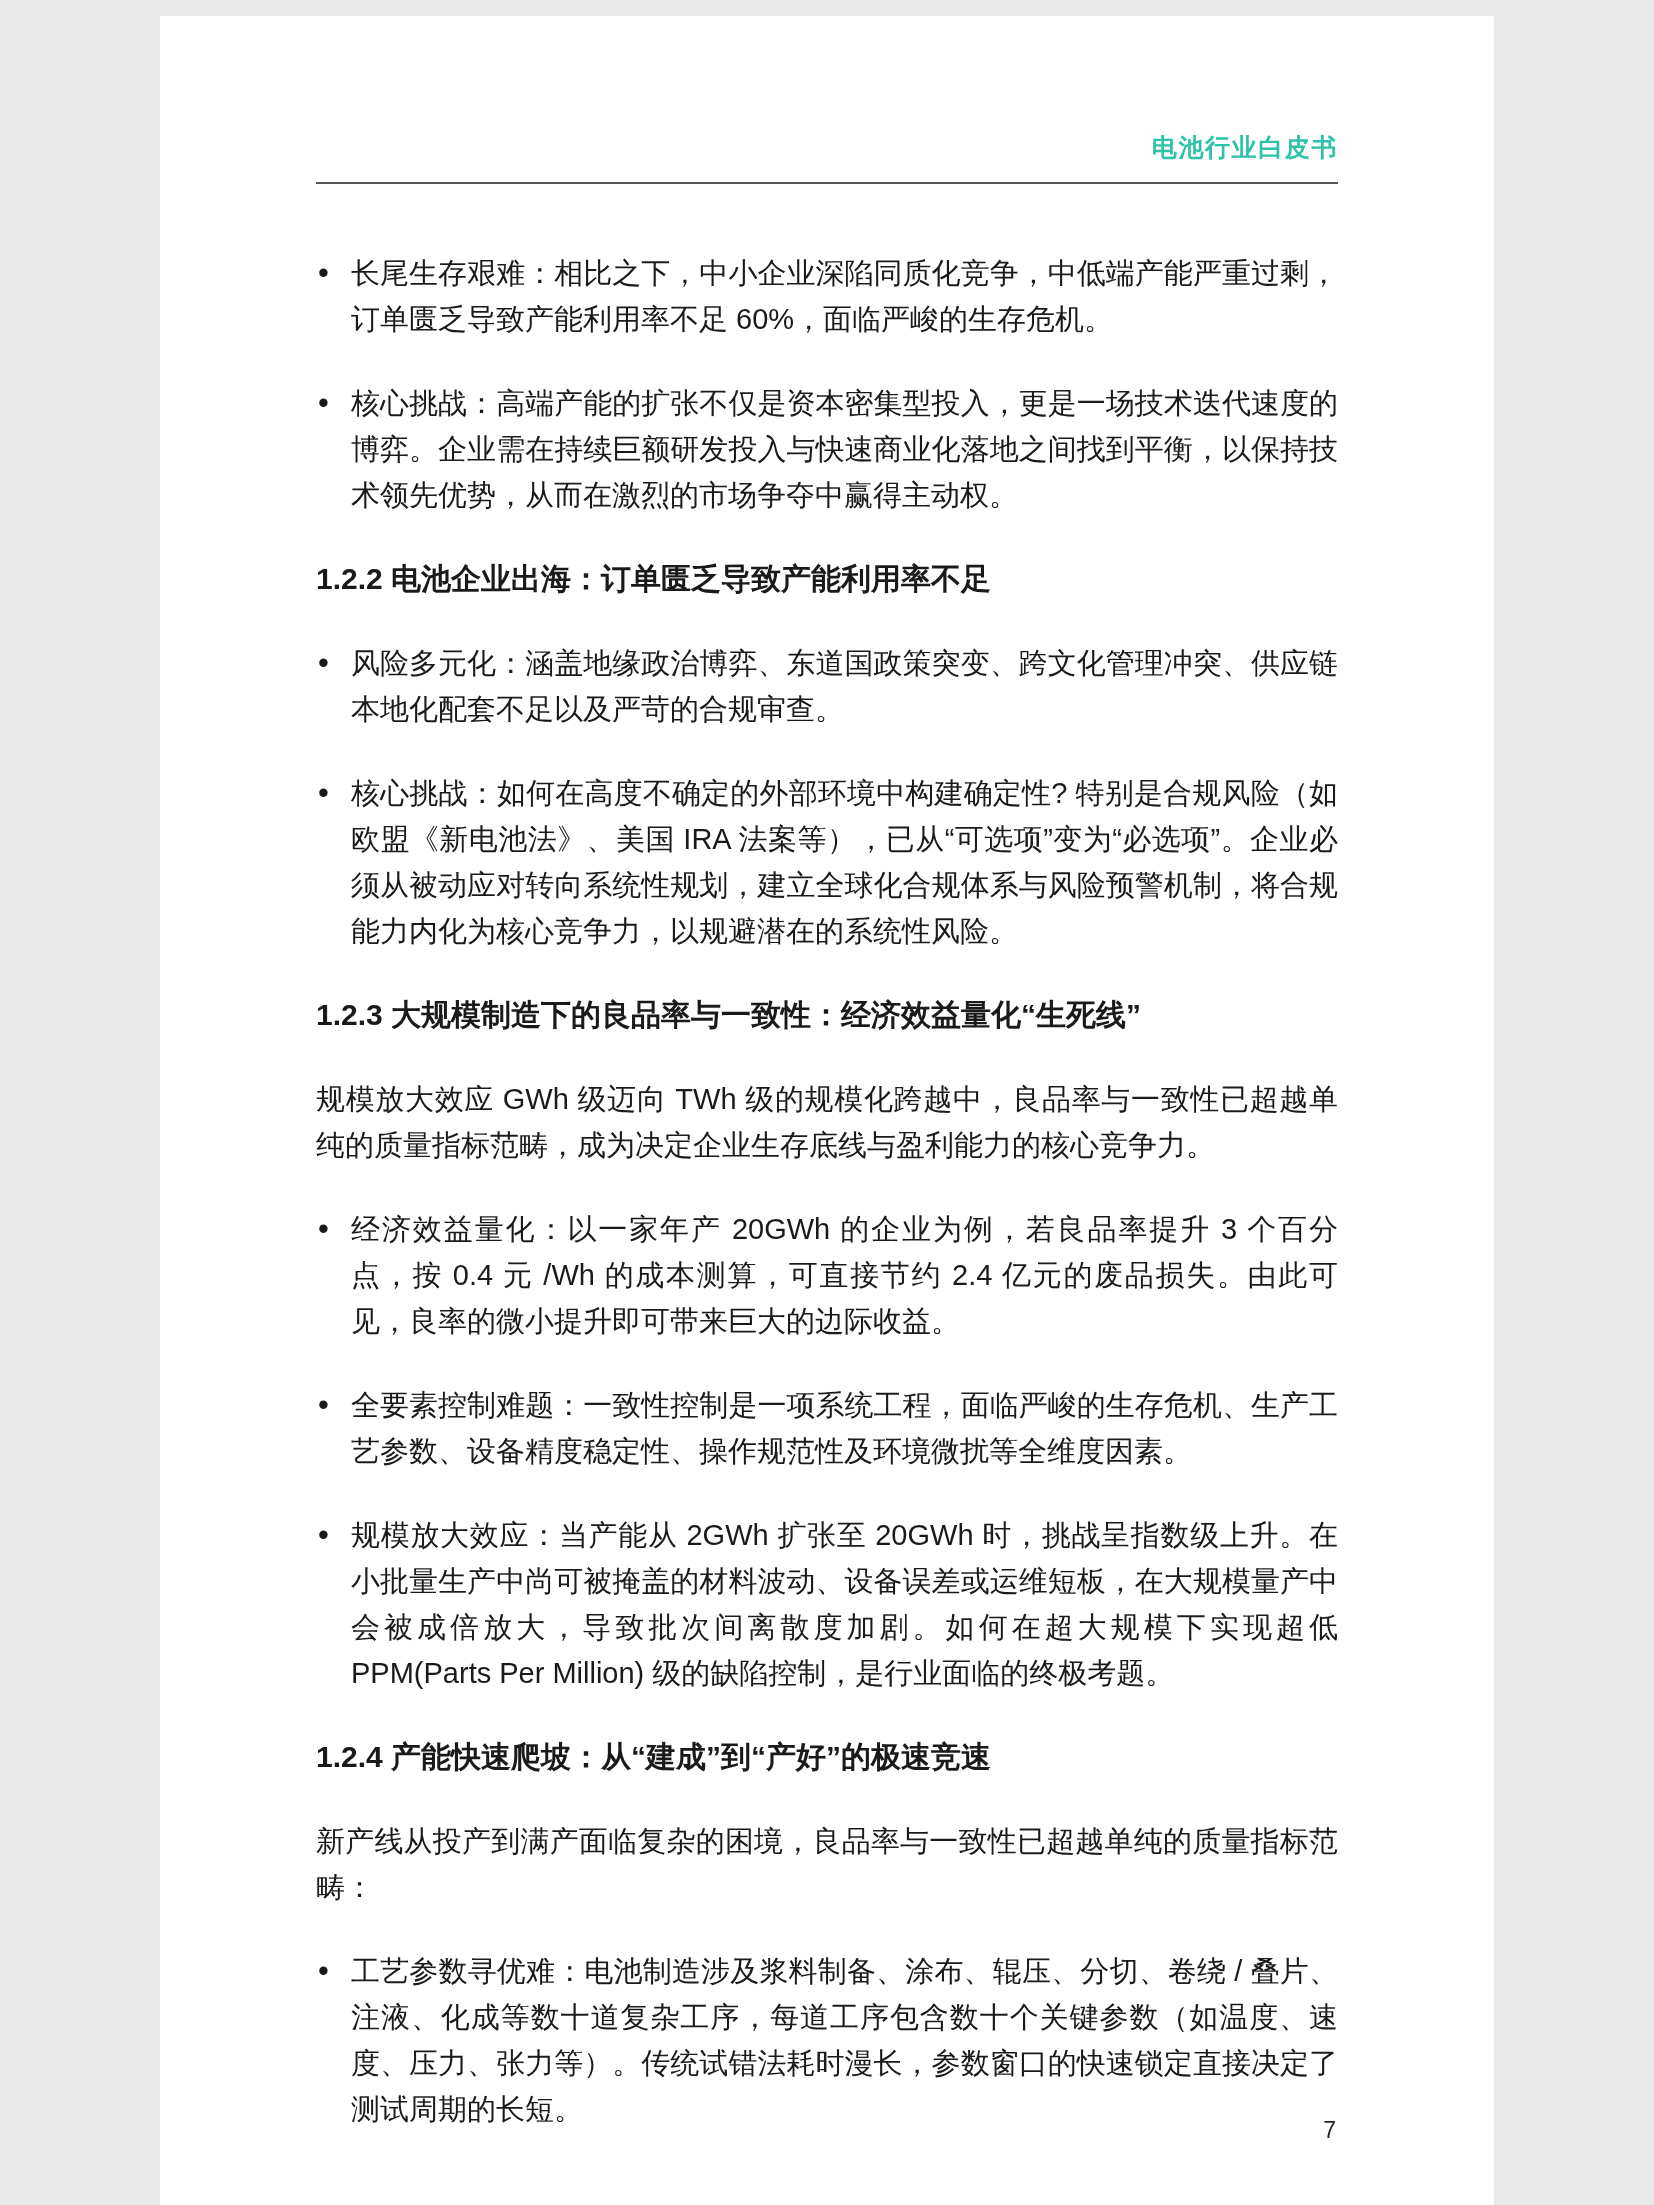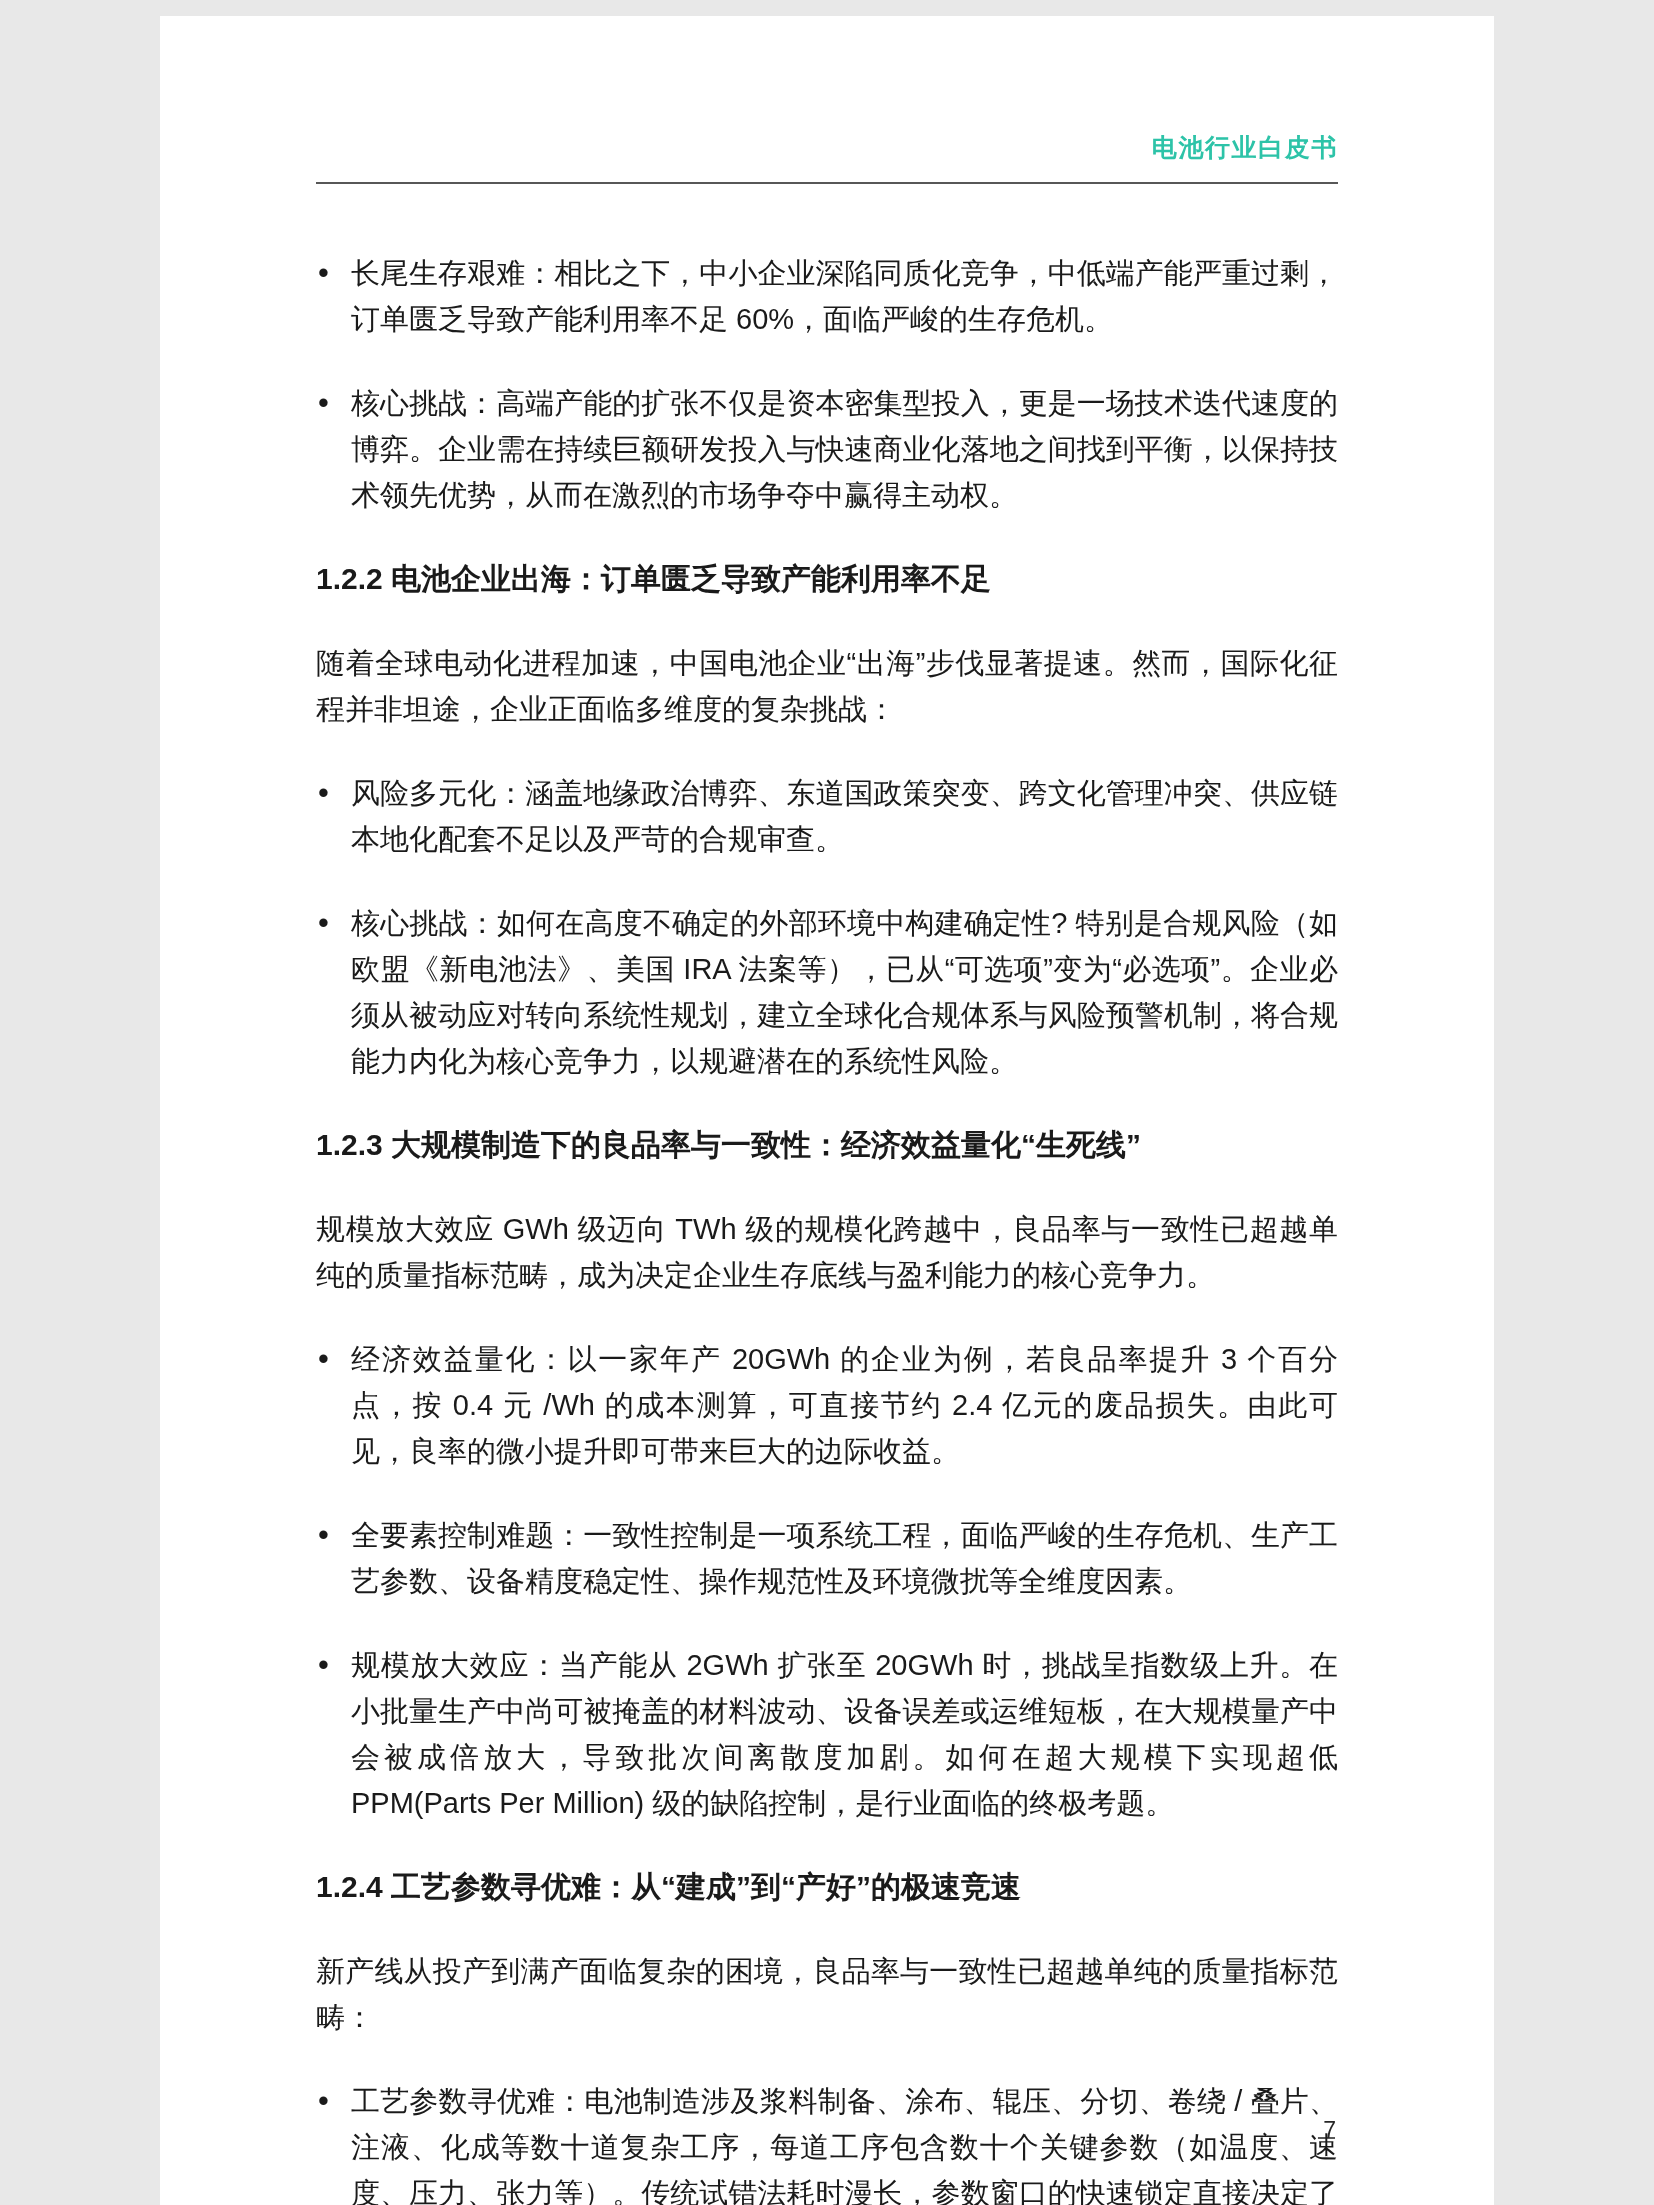--- a/index.html
+++ b/index.html
@@ -85,21 +85,20 @@
       <span>长尾生存艰难：相比之下，中小企业深陷同质化竞争，中低端产能严重过剩，订单匮乏导致产能利用率不足 60%，面临严峻的生存危机。</span>
     </div>
 
     <div class="bullet">
       <span class="dot">•</span>
       <span>核心挑战：高端产能的扩张不仅是资本密集型投入，更是一场技术迭代速度的博弈。企业需在持续巨额研发投入与快速商业化落地之间找到平衡，以保持技术领先优势，从而在激烈的市场争夺中赢得主动权。</span>
     </div>
 
     <h2>1.2.2 电池企业出海：订单匮乏导致产能利用率不足</h2>
 
-    <p>随着全球电动化进程加速，中国电池企业“出海”步伐显著提速。然而，国际化征程并非坦途，企业正面临多维度的复杂挑战：</p>
 
     <div class="bullet">
       <span class="dot">•</span>
       <span>风险多元化：涵盖地缘政治博弈、东道国政策突变、跨文化管理冲突、供应链本地化配套不足以及严苛的合规审查。</span>
     </div>
 
     <div class="bullet">
       <span class="dot">•</span>
       <span>核心挑战：如何在高度不确定的外部环境中构建确定性? 特别是合规风险（如欧盟《新电池法》、美国 IRA 法案等），已从“可选项”变为“必选项”。企业必须从被动应对转向系统性规划，建立全球化合规体系与风险预警机制，将合规能力内化为核心竞争力，以规避潜在的系统性风险。</span>
     </div>
@@ -116,21 +115,21 @@
     <div class="bullet">
       <span class="dot">•</span>
       <span>全要素控制难题：一致性控制是一项系统工程，面临严峻的生存危机、生产工艺参数、设备精度稳定性、操作规范性及环境微扰等全维度因素。</span>
     </div>
 
     <div class="bullet">
       <span class="dot">•</span>
       <span>规模放大效应：当产能从 2GWh 扩张至 20GWh 时，挑战呈指数级上升。在小批量生产中尚可被掩盖的材料波动、设备误差或运维短板，在大规模量产中会被成倍放大，导致批次间离散度加剧。如何在超大规模下实现超低 PPM(Parts Per Million) 级的缺陷控制，是行业面临的终极考题。</span>
     </div>
 
-    <h2>1.2.4 工艺参数寻优难：从“建成”到“产好”的极速竞速</h2>
+    <h2>1.2.4 产能快速爬坡：从“建成”到“产好”的极速竞速</h2>
 
     <p>新产线从投产到满产面临复杂的困境，良品率与一致性已超越单纯的质量指标范畴：</p>
 
     <div class="bullet">
       <span class="dot">•</span>
       <span>工艺参数寻优难：电池制造涉及浆料制备、涂布、辊压、分切、卷绕 / 叠片、注液、化成等数十道复杂工序，每道工序包含数十个关键参数（如温度、速度、压力、张力等）。传统试错法耗时漫长，参数窗口的快速锁定直接决定了测试周期的长短。</span>
     </div>
 
   </main>
 

